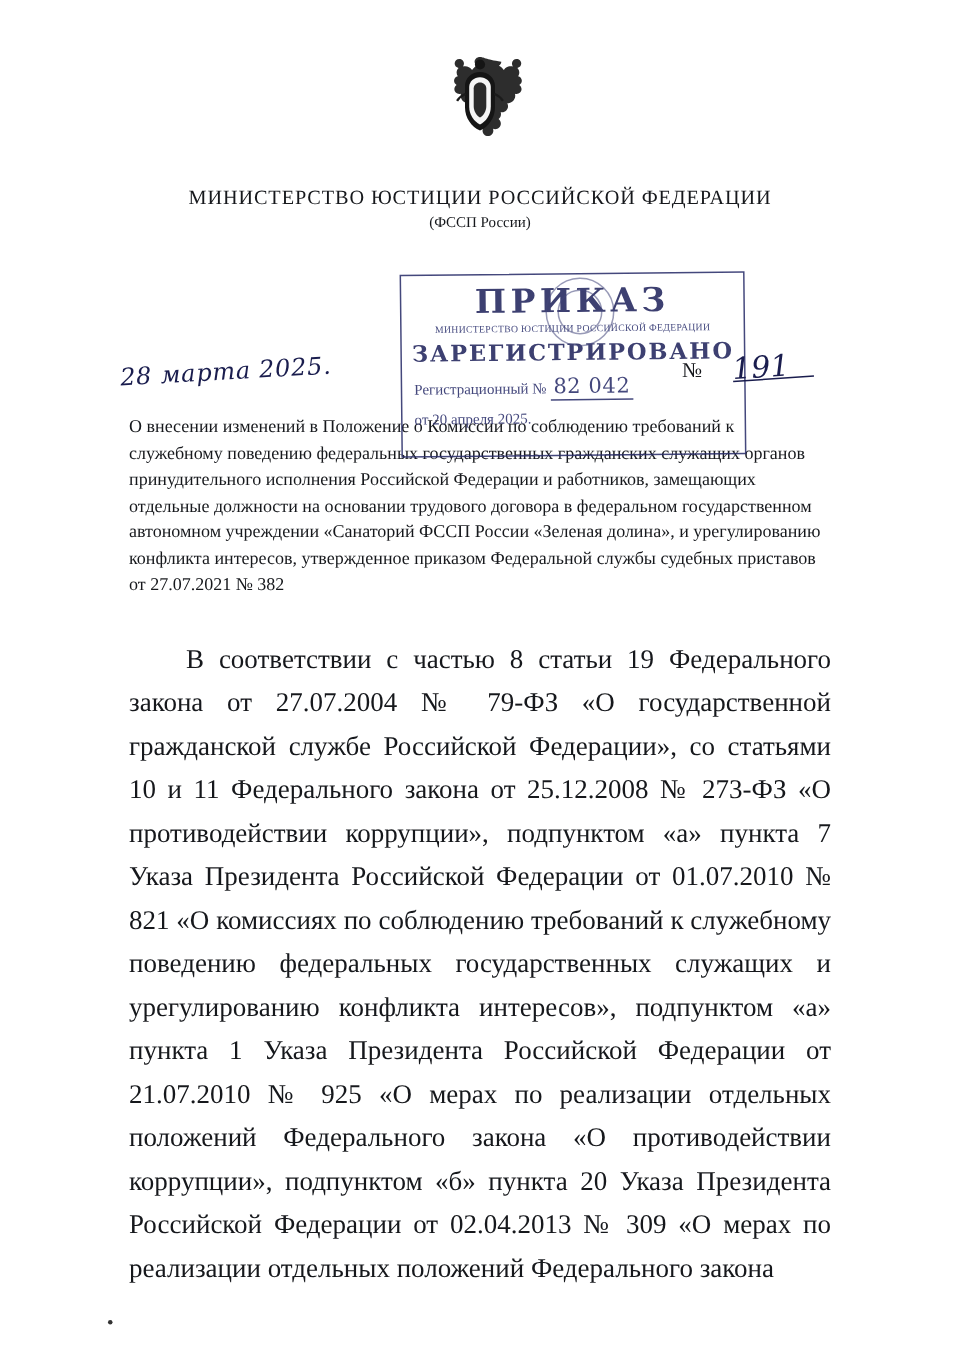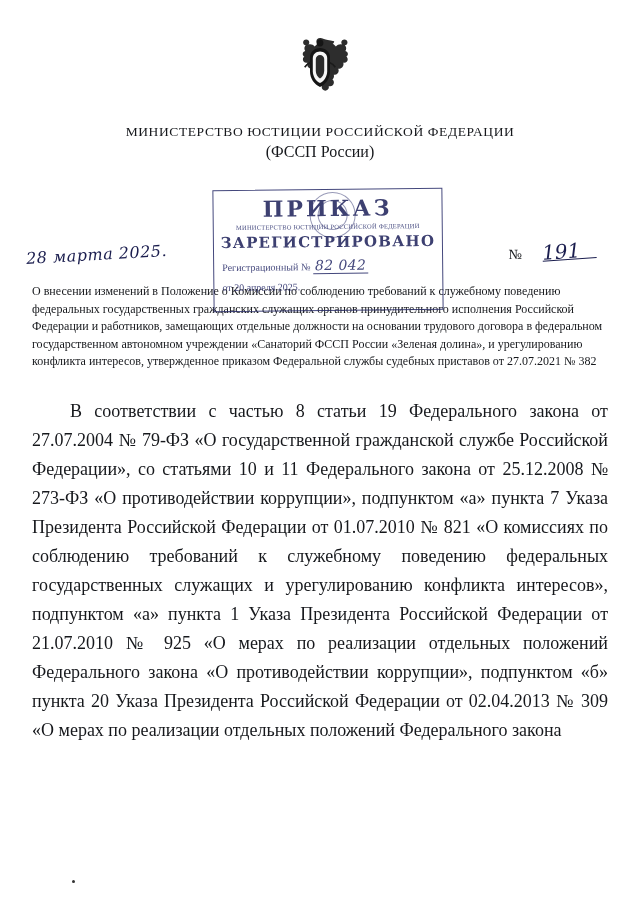--- a/index.html
+++ b/index.html
@@ -13,21 +13,21 @@
     font-family: "Liberation Serif", "DejaVu Serif", serif;
     color: #16181c;
     position: relative;
     overflow: hidden;
   }
   .page {
     position: relative;
     width: 640px;
     height: 905px;
     box-sizing: border-box;
-    padding: 0 32px;
+    padding: 0 86px;
   }
 
   
   .emblem-wrap {
     text-align: center;
     padding-top: 34px;
     height: 74px;
   }
   .emblem {
     display: inline-block;
@@ -44,21 +44,21 @@
     white-space: nowrap;
   }
   .service {
     text-align: center;
     font-size: 13.5px;
     letter-spacing: 0.5px;
     margin-top: 21px;
   }
   .service-short {
     text-align: center;
-    font-size: 16px;
+    font-size: 10px;
     margin-top: 3px;
   }
 
   
   .meta-row {
     position: relative;
     height: 96px;
     margin-top: 22px;
   }
   .hand-date {
@@ -136,21 +136,20 @@
     color: #23265e;
   }
   .stamp-line {
     font-size: 10px;
     margin-top: 6px;
     padding-left: 8px;
     white-space: nowrap;
   }
   .stamp-line .hand {
     font-family: "DejaVu Serif", serif;
-    font-style: italic;
     font-size: 14px;
     letter-spacing: 0.4px;
     border-bottom: 1.2px solid #2b2f6b;
     padding: 0 2px;
   }
   .stamp-line2 {
     font-size: 10px;
     margin-top: 8px;
     padding-left: 8px;
     white-space: nowrap;

